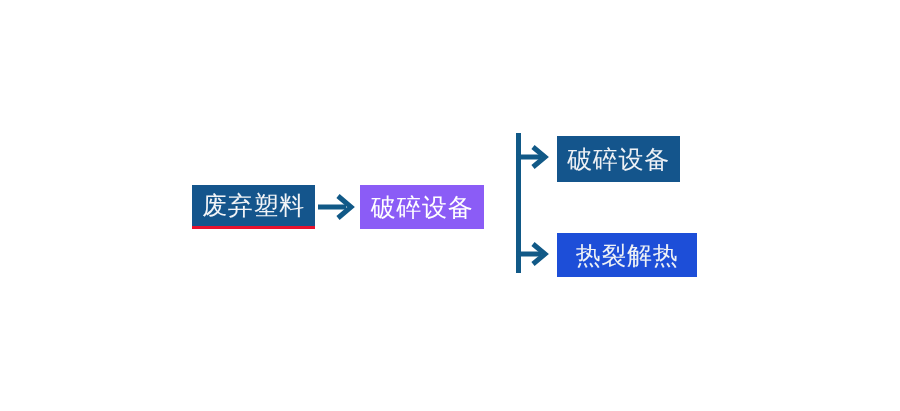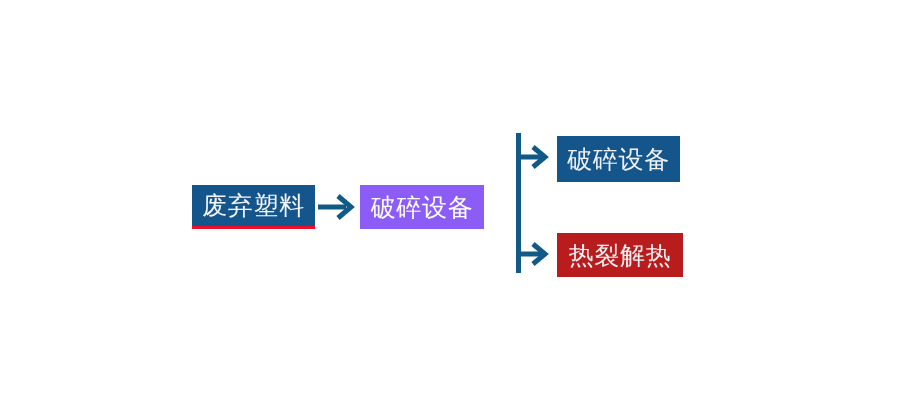--- a/index.html
+++ b/index.html
@@ -70,23 +70,23 @@
     background: #14558C;
   }
   #node-melt-regen .node-label {
     color: #EEF1F5;
     font-size: 25px;
   }
 
   #node-pyrolysis {
     left: 557px;
     top: 233px;
-    width: 126px;
+    width: 140px;
     height: 44px;
-    background: #b91c1c;
+    background: #1d4ed8;
   }
   #node-pyrolysis .node-label {
     color: #EEF1F5;
     font-size: 25px;
   }
 
   
   .connector {
     position: absolute;
     pointer-events: none;

